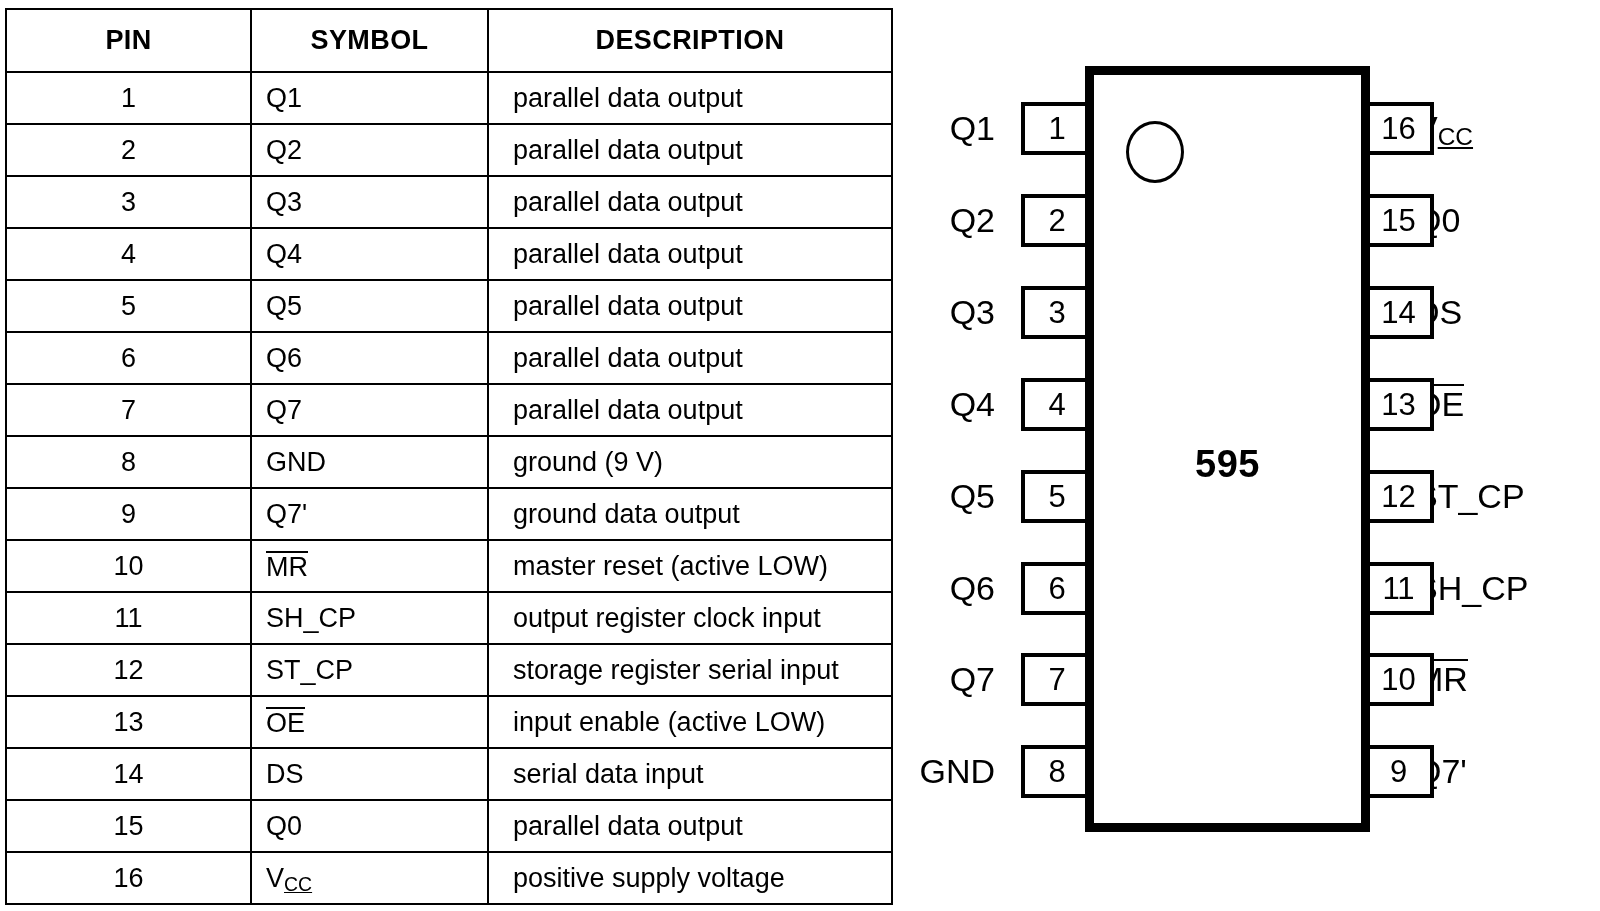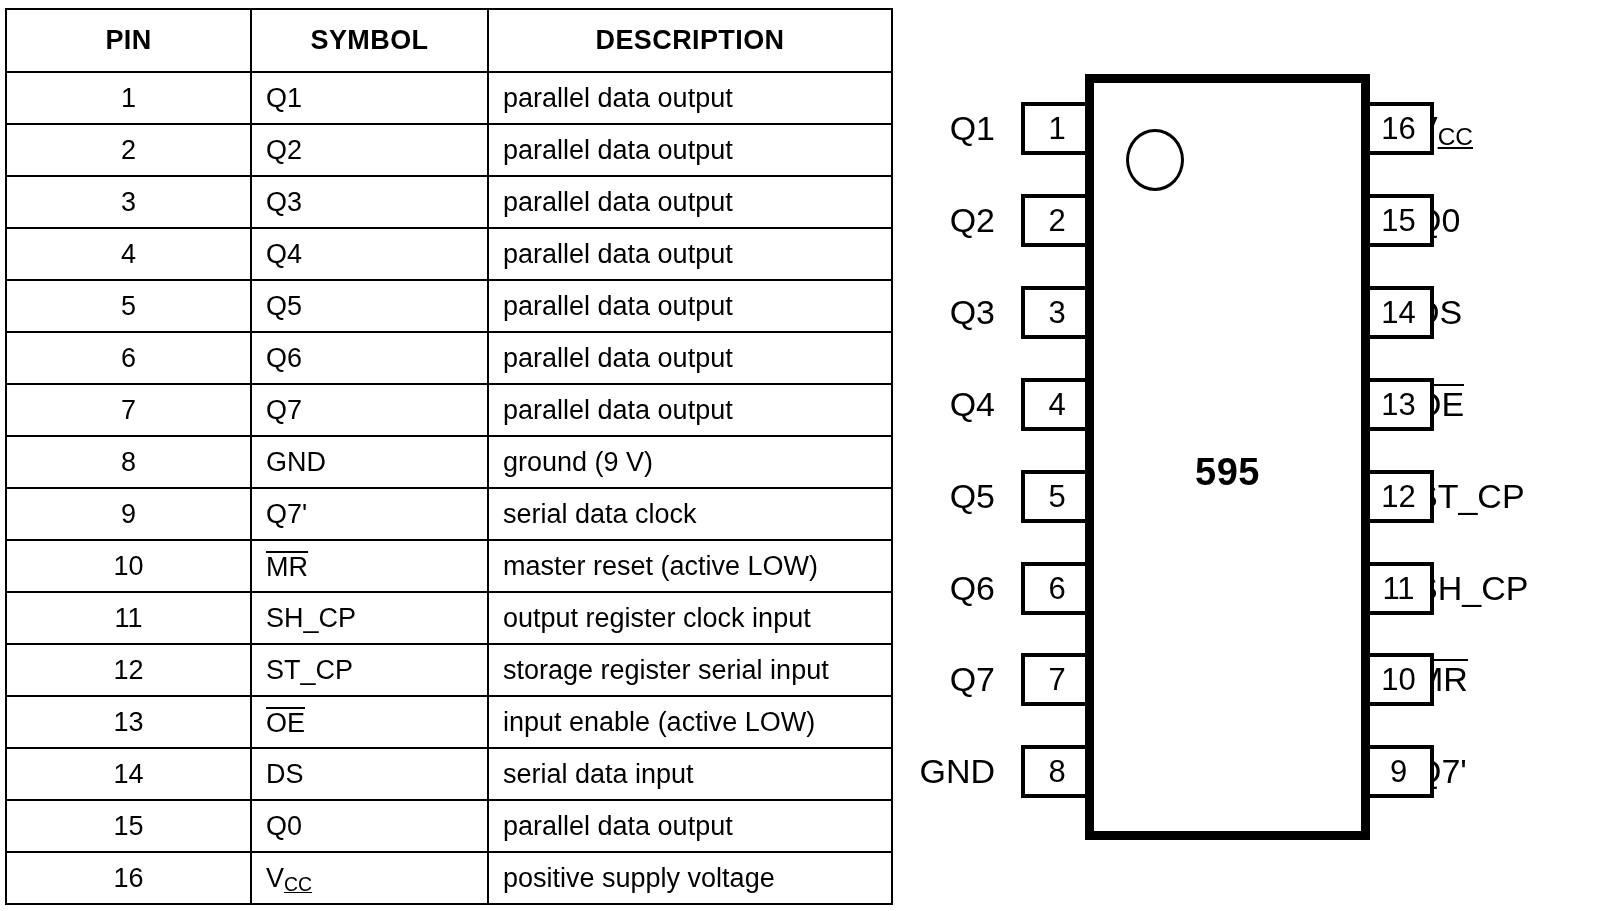--- a/index.html
+++ b/index.html
@@ -55,21 +55,21 @@
   }
   #pin-table td.pin-num {
     text-align: center;
   }
   #pin-table td.pin-sym {
     text-align: left;
     padding-left: 14px;
   }
   #pin-table td.pin-desc {
     text-align: left;
-    padding-left: 14px;
+    padding-left: 24px;
   }
   .ovl {
     display: inline-block;
     border-top: 2px solid #000;
     line-height: 1.0;
     padding-top: 1px;
   }
   .sub {
     font-size: 0.72em;
     vertical-align: baseline;
@@ -82,21 +82,21 @@
   #pinout {
     position: absolute;
     left: 900px;
     top: 0px;
     width: 700px;
     height: 911px;
   }
   #chip-body {
     position: absolute;
     left: 185px;   
-    top: 74px;
+    top: 66px;
     width: 285px;  
     height: 766px; 
     border: 9px solid #000000;
     box-sizing: border-box;
     background: #ffffff;
     z-index: 2;
   }
   #chip-notch {
     position: absolute;
     left: 32px;
@@ -210,21 +210,21 @@
           <td class="pin-desc">parallel data output</td>
         </tr>
         <tr>
           <td class="pin-num">8</td>
           <td class="pin-sym"><span>GND</span></td>
           <td class="pin-desc">ground (9 V)</td>
         </tr>
         <tr>
           <td class="pin-num">9</td>
           <td class="pin-sym"><span>Q7'</span></td>
-          <td class="pin-desc">serial data clock</td>
+          <td class="pin-desc">ground data output</td>
         </tr>
         <tr>
           <td class="pin-num">10</td>
           <td class="pin-sym"><span class="ovl">MR</span></td>
           <td class="pin-desc">master reset (active LOW)</td>
         </tr>
         <tr>
           <td class="pin-num">11</td>
           <td class="pin-sym"><span>SH_CP</span></td>
           <td class="pin-desc">output register clock input</td>

